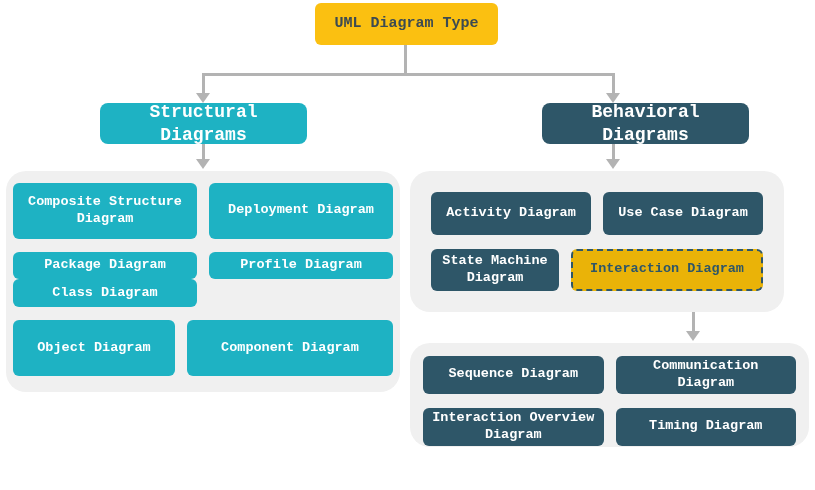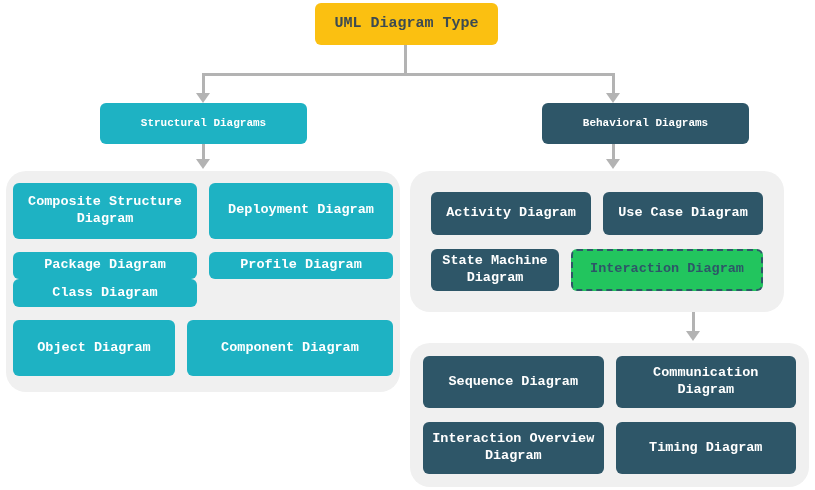--- a/index.html
+++ b/index.html
@@ -21,45 +21,45 @@
   
   .node{
     display:flex;align-items:center;justify-content:center;text-align:center;
     font-weight:700;color:#ffffff;border-radius:6px;line-height:1.25;
     padding:2px 6px;
   }
   .node.root{
     position:absolute;left:315px;top:3px;width:183px;height:42px;
     background:var(--yellow);color:var(--root-text);font-size:15px;
   }
-  .node.header{position:absolute;width:207px;height:41px;font-size:11px;}
+  .node.header{position:absolute;width:207px;height:41px;font-size:18px;border-radius:8px;}
   .node.header.teal{left:100px;top:103px;background:var(--teal);}
   .node.header.navy{left:510px;top:103px;background:var(--navy);margin-left:32px;}
   .node.leaf{font-size:13.5px;}
   .leaf.teal{background:var(--teal);}
   .leaf.navy{background:var(--navy);}
   .leaf.dashed{
-    background:#22c55e;border:2px dashed var(--navy);color:var(--navy);
+    background:#eab308;border:2px dashed var(--navy);color:var(--navy);
   }
 
   
   .panel{
     position:absolute;background:var(--panel);border-radius:20px;
     display:grid;
   }
   .panel.structural{
     left:6px;top:171px;width:394px;height:221px;
     padding:12px 7px 16px 7px;grid-template-rows:1fr 1fr 1fr;row-gap:13px;
   }
   .panel.behavioral{
     left:410px;top:171px;width:374px;height:141px;
     padding:21px;grid-template-rows:1fr 1fr;row-gap:14px;
   }
   .panel.interaction-sub{
-    left:410px;top:343px;width:399px;height:144px;
+    left:410px;top:343px;width:399px;height:104px;
     padding:13px;grid-template-rows:1fr 1fr;row-gap:14px;
   }
   .row{display:grid;column-gap:12px;}
   .cols-2{grid-template-columns:1fr 1fr;}
   .cols-3{grid-template-columns:1fr 1fr;}
   .cols-44-56{grid-template-columns:44fr 56fr;}
   .cols-40-60{grid-template-columns:40fr 60fr;}
 
   
   .cline{position:absolute;background:var(--arrow);}

